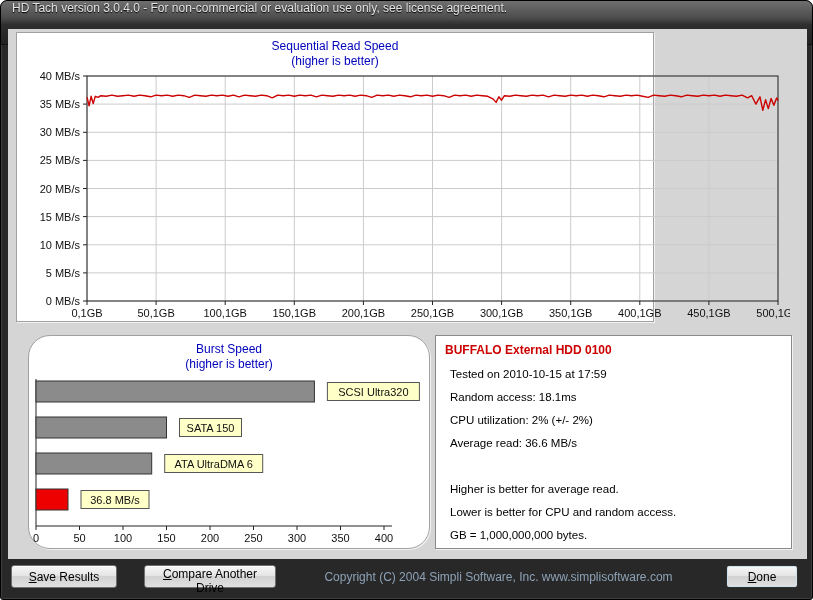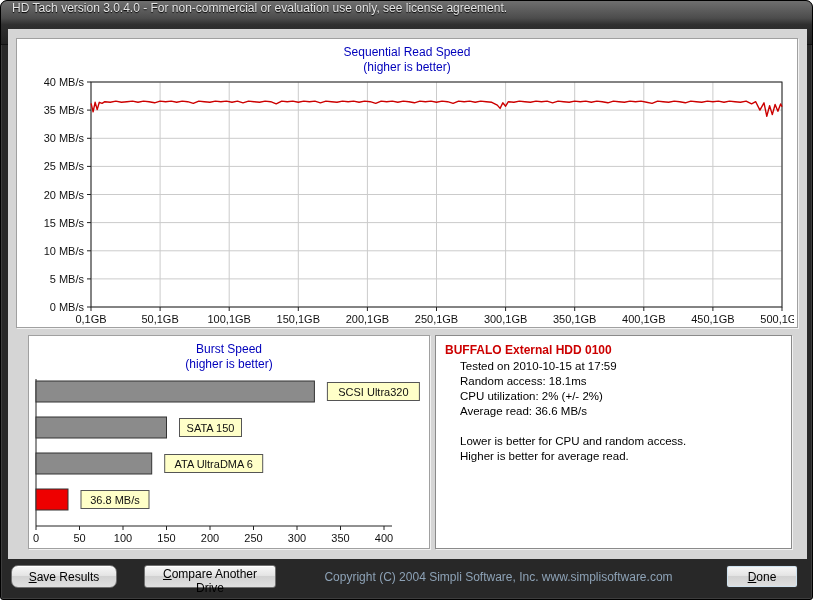--- a/index.html
+++ b/index.html
@@ -25,45 +25,45 @@
   }
   .content{
     position:absolute;left:7px;top:28px;width:799px;height:530px;
     background:#d5d5d5;
   }
   .panel{
     position:absolute;background:#ffffff;
     border:1px solid #a0a0a0;
     box-shadow:1px 1px 0 #f2f2f2;
   }
-  .panel.seq{left:8px;top:9px;width:782px;height:290px;text-align:center;}
-  .panel.burst{left:20px;top:306px;width:402px;height:214px;text-align:center;}
+  .panel.seq{left:8px;top:3px;width:638px;height:290px;text-align:center;}
+  .panel.burst{left:20px;top:306px;width:402px;height:214px;text-align:center;border-radius:22px;}
   .panel.info{left:427px;top:306px;width:357px;height:214px;border-color:#8a8a8a;}
   .ctitle{color:#0000bb;font-size:12px;line-height:15px;}
   .ctitle.first{margin-top:6px;}
   svg{display:block;margin:2px auto 0 auto;}
   svg text{font-family:"Liberation Sans","DejaVu Sans",sans-serif;font-size:11px;fill:#111;}
   .info-title{color:#cc0000;font-weight:bold;font-size:12px;padding:7px 0 2px 9px;}
-  .info-line{font-size:11.5px;line-height:15px;color:#000;padding-left:24px;white-space:pre;}
+  .info-line{font-size:11.5px;line-height:15px;color:#000;padding-left:14px;white-space:pre;margin-top:8px;}
   .info-line.gap{height:15px;}
   .footer{
     position:absolute;left:7px;top:559px;width:799px;height:33px;
     display:flex;align-items:center;
   }
   .btn{
     font-family:"Liberation Sans","DejaVu Sans",sans-serif;
     font-size:12px;color:#000;
     height:23px;
     background:linear-gradient(180deg,#f7f7f7 0%,#e5e5e5 45%,#d2d2d2 50%,#e0e0e0 100%);
     border:1px solid #6f6f6f;border-radius:3px;
     box-shadow:inset 0 1px 0 #fff;
     margin-left:5px;
     cursor:default;
   }
-  .btn.save{width:106px;margin-left:3px;border-radius:7px;}
+  .btn.save{width:106px;margin-left:3px;}
   .btn.upload{width:108px;margin-left:13px;}
   .btn.compare{width:132px;margin-left:27px;}
   .btn.done{width:72px;margin-right:9px;border:1px solid #2f2f2f;box-shadow:inset 0 0 0 1px #cfe2ef, inset 0 1px 0 #fff;}
   .copyright{
     flex:1;text-align:center;
     color:#8da2b6;font-size:12px;
   }
 </style>
 </head>
 <body>
@@ -185,22 +185,23 @@
     </div>
 
     <div class="panel info">
       <div class="info-title">BUFFALO External HDD 0100</div>
       <div id="info-lines">
           <div class="info-line">Tested on 2010-10-15 at 17:59</div>
           <div class="info-line">Random access: 18.1ms</div>
           <div class="info-line">CPU utilization: 2% (+/- 2%)</div>
           <div class="info-line">Average read: 36.6 MB/s</div>
           <div class="info-line gap">&nbsp;</div>
+          <div class="info-line">Higher is better for average read.</div>
           <div class="info-line">Lower is better for CPU and random access.</div>
-          <div class="info-line">Higher is better for average read.</div>
+          <div class="info-line">GB = 1,000,000,000 bytes.</div>
         </div>
     </div>
 
   </div>
 
   <div class="footer">
     <button class="btn save"><u>S</u>ave Results</button>
     <button class="btn compare"><u>C</u>ompare Another Drive</button>
     <span class="copyright">Copyright (C) 2004 Simpli Software, Inc. www.simplisoftware.com</span>
     <button class="btn done"><u>D</u>one</button>

